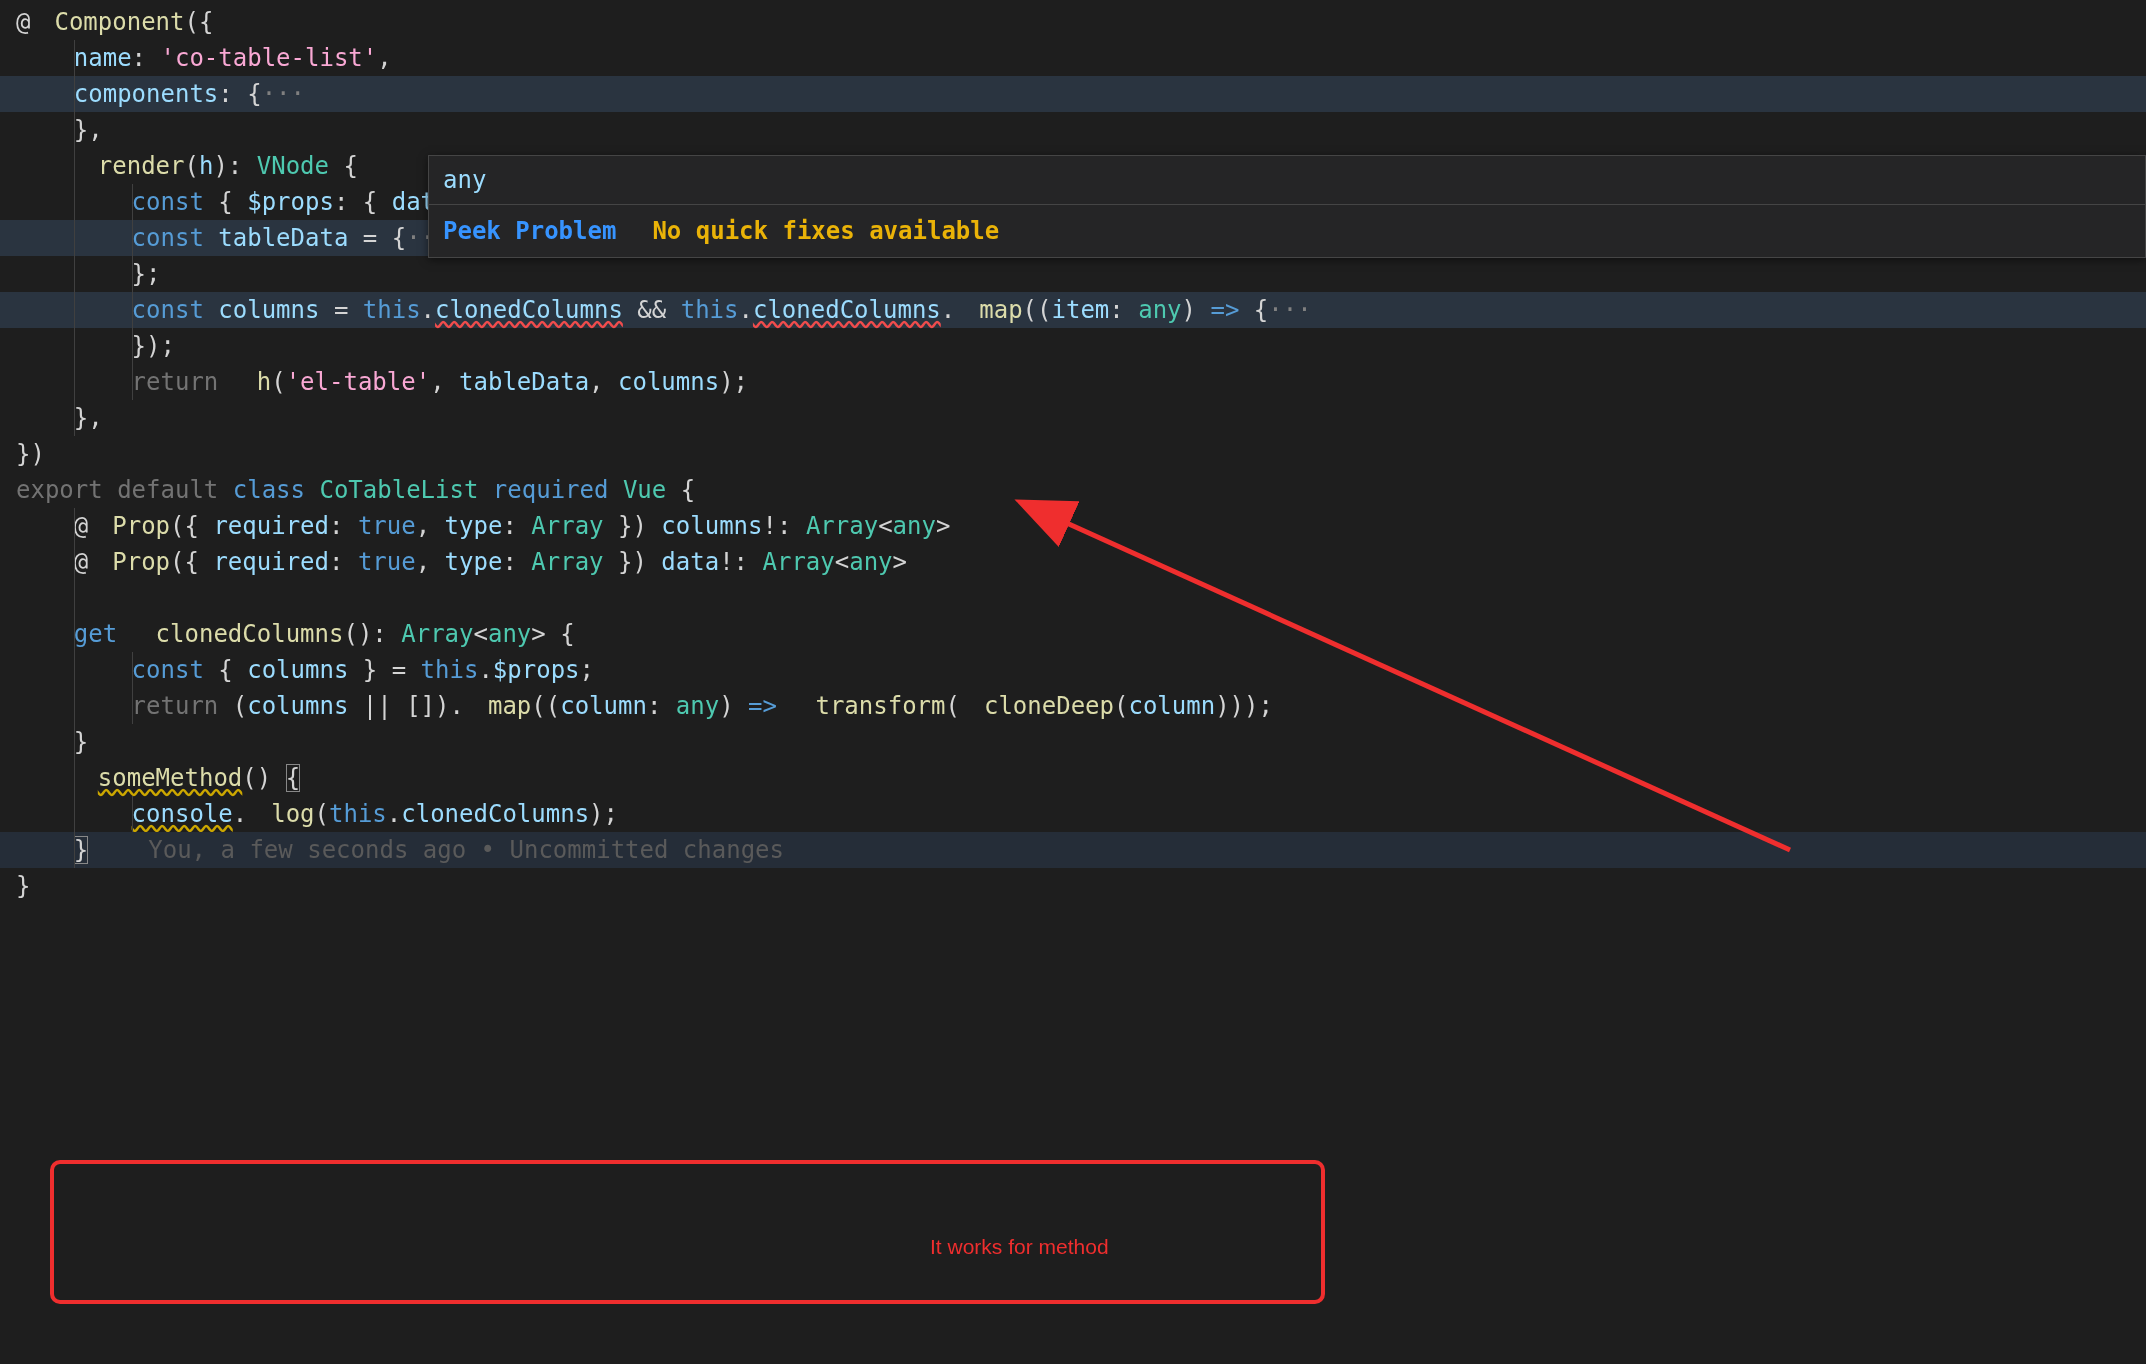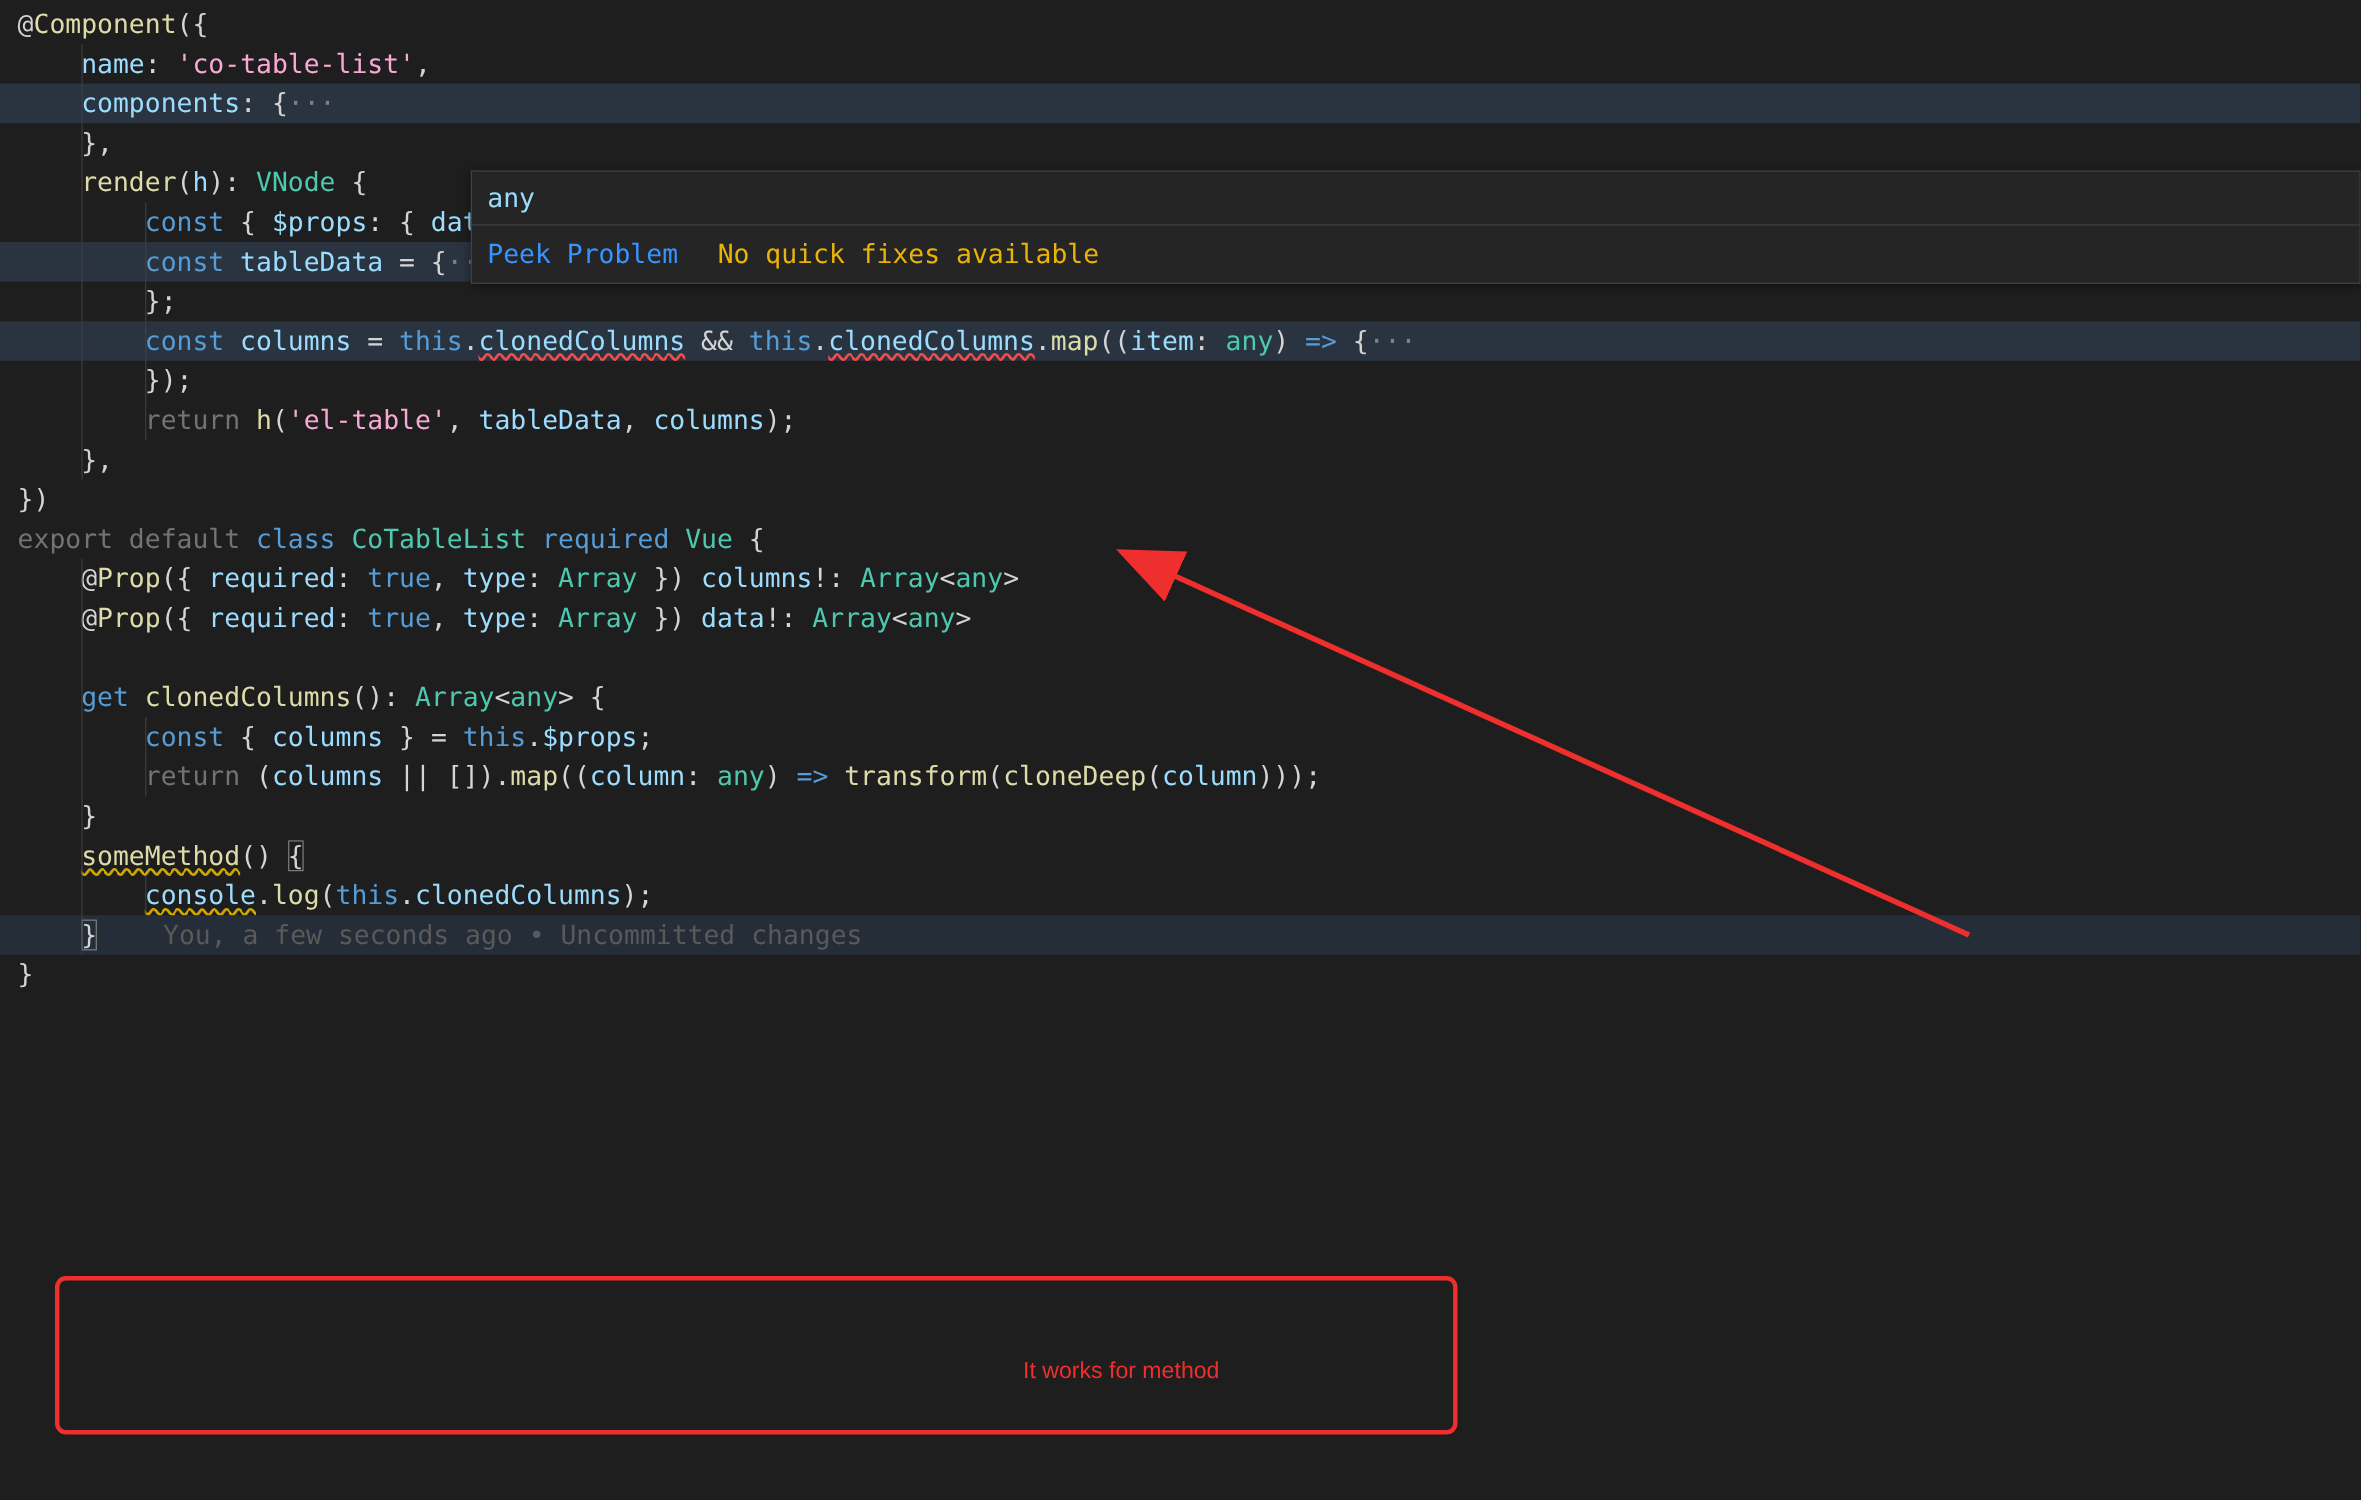--- a/index.html
+++ b/index.html
@@ -35,21 +35,21 @@
     top: 0;
     bottom: 0;
     background: #404040;
   }
   .tk-keyword { color: #737373; text-align: center; }
   .tk-kw-blue { color: #569cd6; }
   .tk-prop { color: #9cdcfe; }
   .tk-string { color: #f9a8d4; }
   .tk-punct { color: #d4d4d4; }
   .tk-type { color: #4ec9b0; }
-  .tk-func { color: #dcdcaa; }
+  .tk-func { color: #dcdcaa; margin-left: 24px; }
   .tk-var { color: #9cdcfe; }
   .tk-gray { color: #808080; }
   .tk-white { color: #d4d4d4; }
   .tk-param { color: #9cdcfe; }
 
   
   .squiggle-red {
     text-decoration: underline wavy #f14c4c;
     text-decoration-skip-ink: none;
     text-underline-offset: 3px;
@@ -80,20 +80,21 @@
     padding: 6px 14px 10px 14px;
     color: #cccccc;
   }
   .hover-src { color: #888888; }
   .hover-row3 {
     border-top: 1px solid #454545;
     padding: 8px 14px;
     display: flex;
     gap: 36px;
     align-items: center;
+    font-weight: bold;
   }
   .peek-link { color: #3794ff; cursor: pointer; }
   .noquick { color: #eab308; }
 
   
   .annot-rect {
     position: absolute;
     left: 50px;
     top: 1160px;
     width: 1275px;

